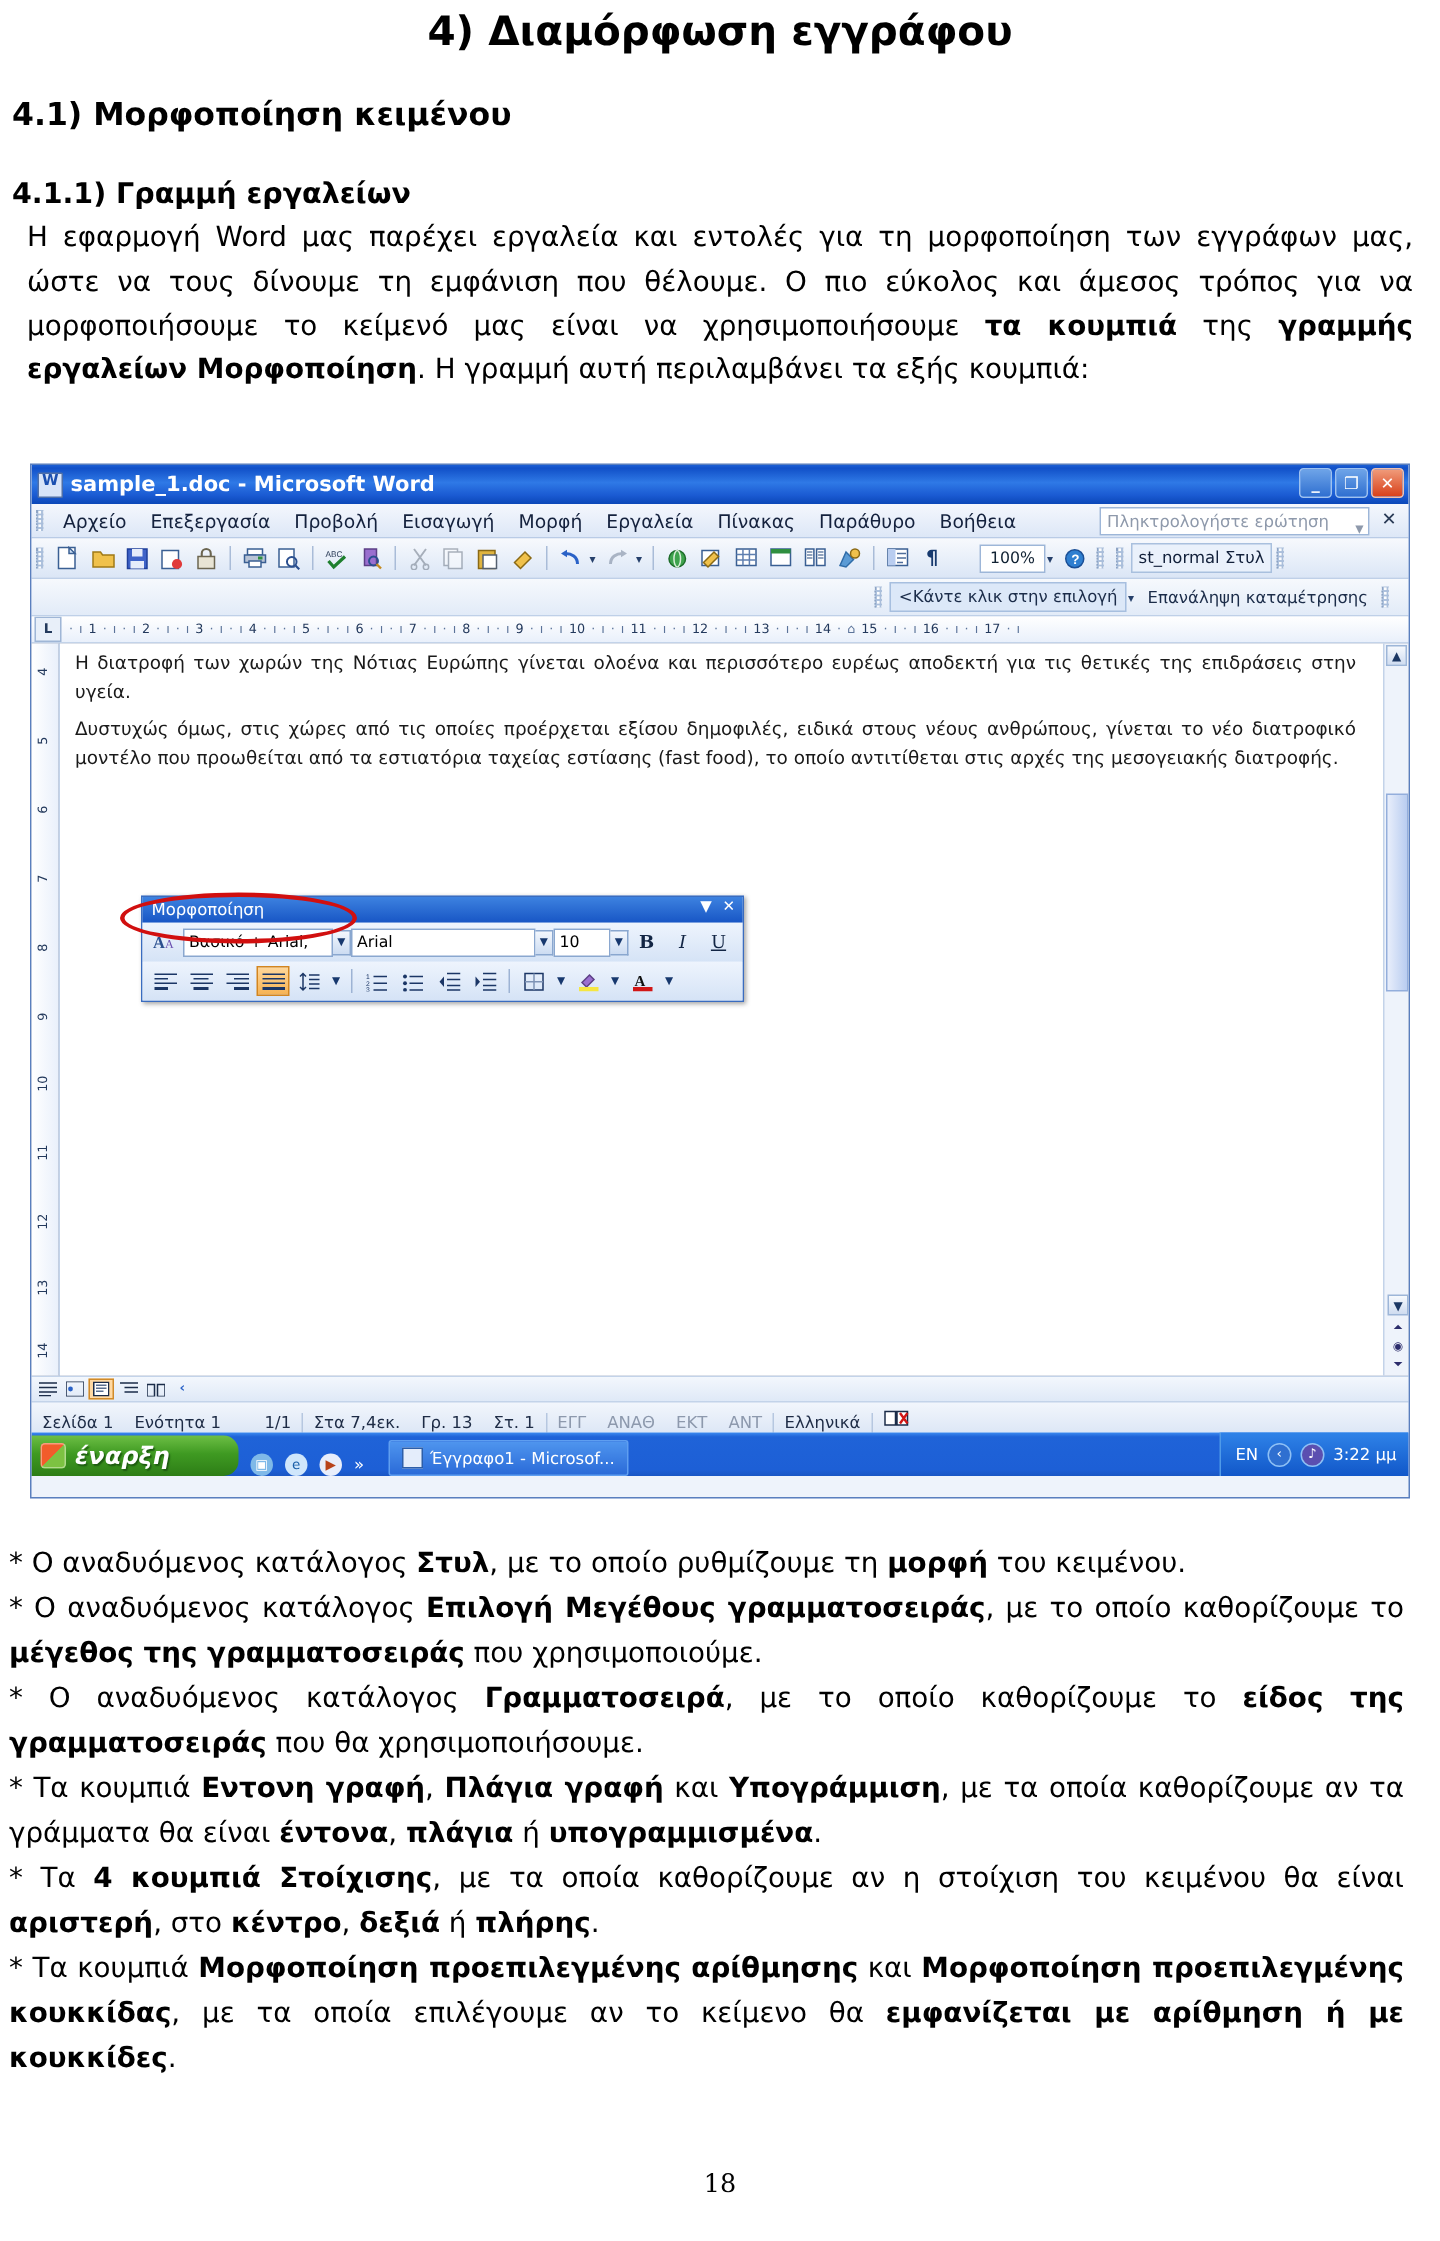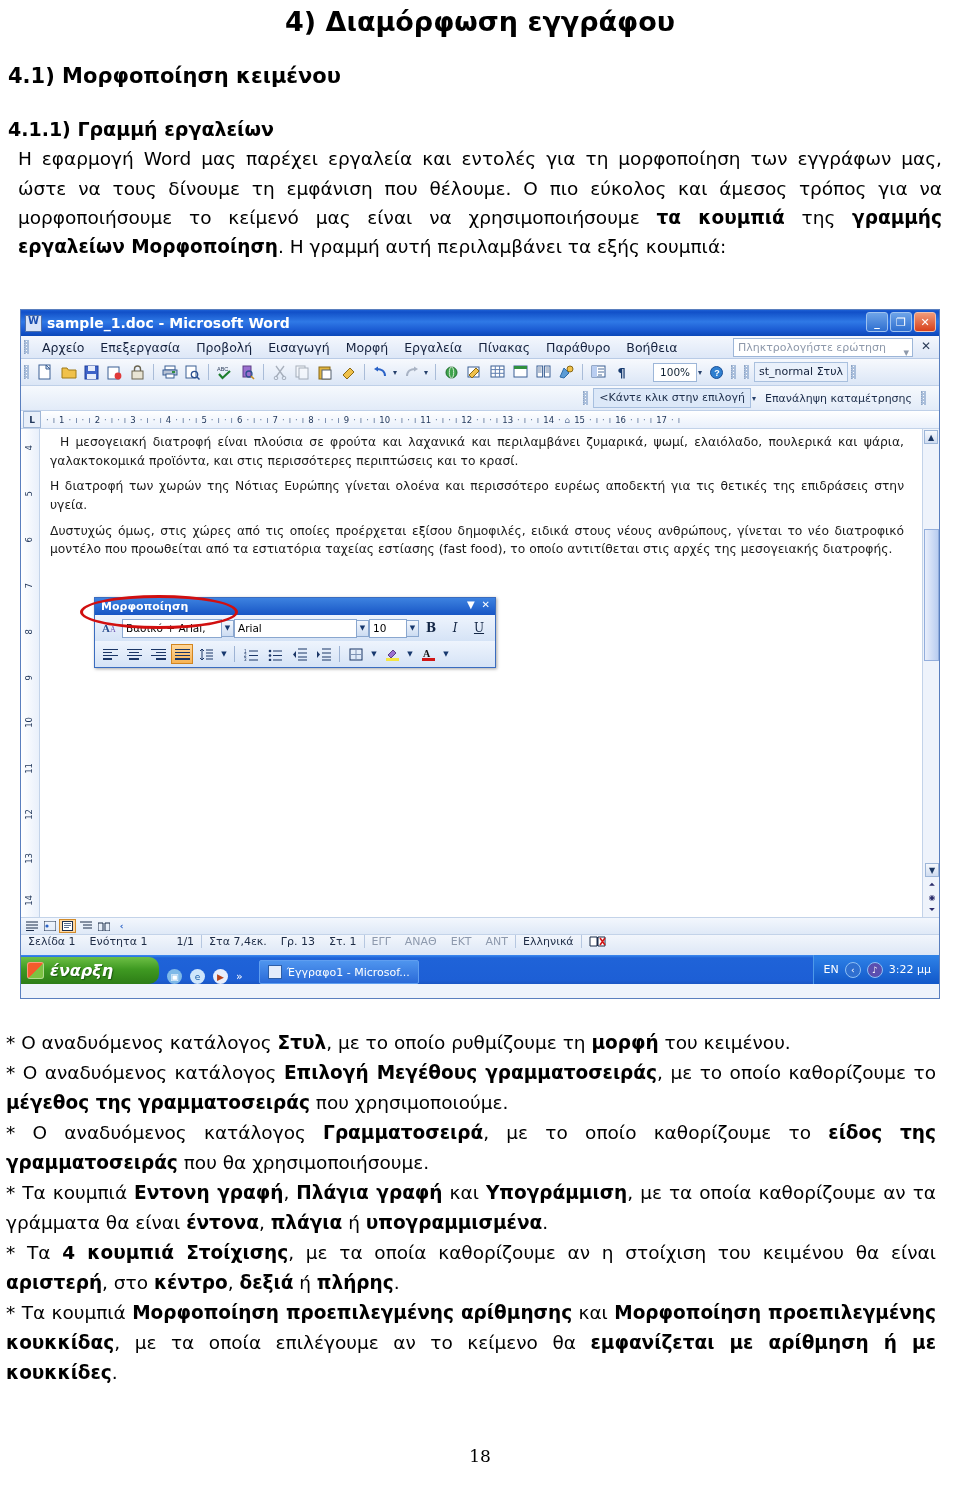--- a/index.html
+++ b/index.html
@@ -215,21 +215,21 @@
   .viewbtns{display:flex;align-items:center;margin-left:2px;gap:1px;}
   .vbtn{
     width:17px;height:14px;display:flex;align-items:center;justify-content:center;
     font-size:9px;color:#1b2c49;border:1px solid transparent;box-sizing:border-box;
   }
   .vbtn.sel{background:#ffd9a3;border:1px solid #d08a2a;}
 
   .statusbar{
     height:20px;background:linear-gradient(to bottom,#f2f6fc,#dde7f6);
     border-top:1px solid #c3d3e9;
-    display:flex;align-items:flex-start;font-size:11px;color:#1d2b45;
+    display:flex;align-items:flex-end;font-size:11px;color:#1d2b45;
   }
   .sb{padding:0 7px;white-space:nowrap;}
   .sb.dim{color:#8d99ad;}
   .sbsep{width:1px;height:13px;background:#b6c7e0;}
 
   .taskbar{
     height:29px;
     background:linear-gradient(to bottom,#3d8bf0 0%,#1f63d8 10%,#1d5fd6 85%,#1a56c4 100%);
     display:flex;align-items:flex-end;position:relative;
   }
@@ -269,21 +269,21 @@
 
   
   .float-tb{
     position:absolute;left:54px;top:168px;width:400px;
     border:1px solid #3a6cbf;background:#cfe0f5;z-index:30;
     box-shadow:1px 1px 3px rgba(0,0,0,.35);
   }
   .float-title{
     height:17px;
     background:linear-gradient(to bottom,#3d82e0,#1856c5);
-    color:#fff;font-size:11px;font-weight:bold;
+    color:#fff;font-size:11px;font-weight:normal;
     display:flex;align-items:center;padding-left:6px;position:relative;
   }
   .float-title .ctrls{position:absolute;right:5px;top:1px;display:flex;gap:7px;font-size:10px;}
   .ftrow{
     height:24px;display:flex;align-items:center;padding:1px 3px;
     background:linear-gradient(to bottom,#eef4fd,#d5e3f6);
   }
   .f-style{
     width:92px;height:17px;background:#fff;border:1px solid #8aa7cf;
     font-size:10.5px;line-height:17px;padding:0 3px;overflow:hidden;white-space:nowrap;
@@ -672,21 +672,20 @@
         <span class="vn" style="top:246px">9</span>
         <span class="vn" style="top:288px">10</span>
         <span class="vn" style="top:334px">11</span>
         <span class="vn" style="top:380px">12</span>
         <span class="vn" style="top:424px">13</span>
         <span class="vn" style="top:466px">14</span>
       </div>
 
       <div class="paper">
         <div class="doc-text">
-          <p class="indent">Η μεσογειακή διατροφή είναι πλούσια σε φρούτα και λαχανικά και περιλαμβάνει ζυμαρικά, ψωμί, ελαιόλαδο, πουλερικά και ψάρια, γαλακτοκομικά προϊόντα, και στις περισσότερες περιπτώσεις και το κρασί.</p>
           <p>Η διατροφή των χωρών της Νότιας Ευρώπης γίνεται ολοένα και περισσότερο ευρέως αποδεκτή για τις θετικές της επιδράσεις στην υγεία.</p>
           <p>Δυστυχώς όμως, στις χώρες από τις οποίες προέρχεται εξίσου δημοφιλές, ειδικά στους νέους ανθρώπους, γίνεται το νέο διατροφικό μοντέλο που προωθείται από τα εστιατόρια ταχείας εστίασης (fast food), το οποίο αντιτίθεται στις αρχές της μεσογειακής διατροφής.</p>
         </div>
 
         <div class="float-tb">
           <div class="float-title">
             <span>Μορφοποίηση</span>
             <span class="ctrls">
               <span>▼</span>
               <span>✕</span>

